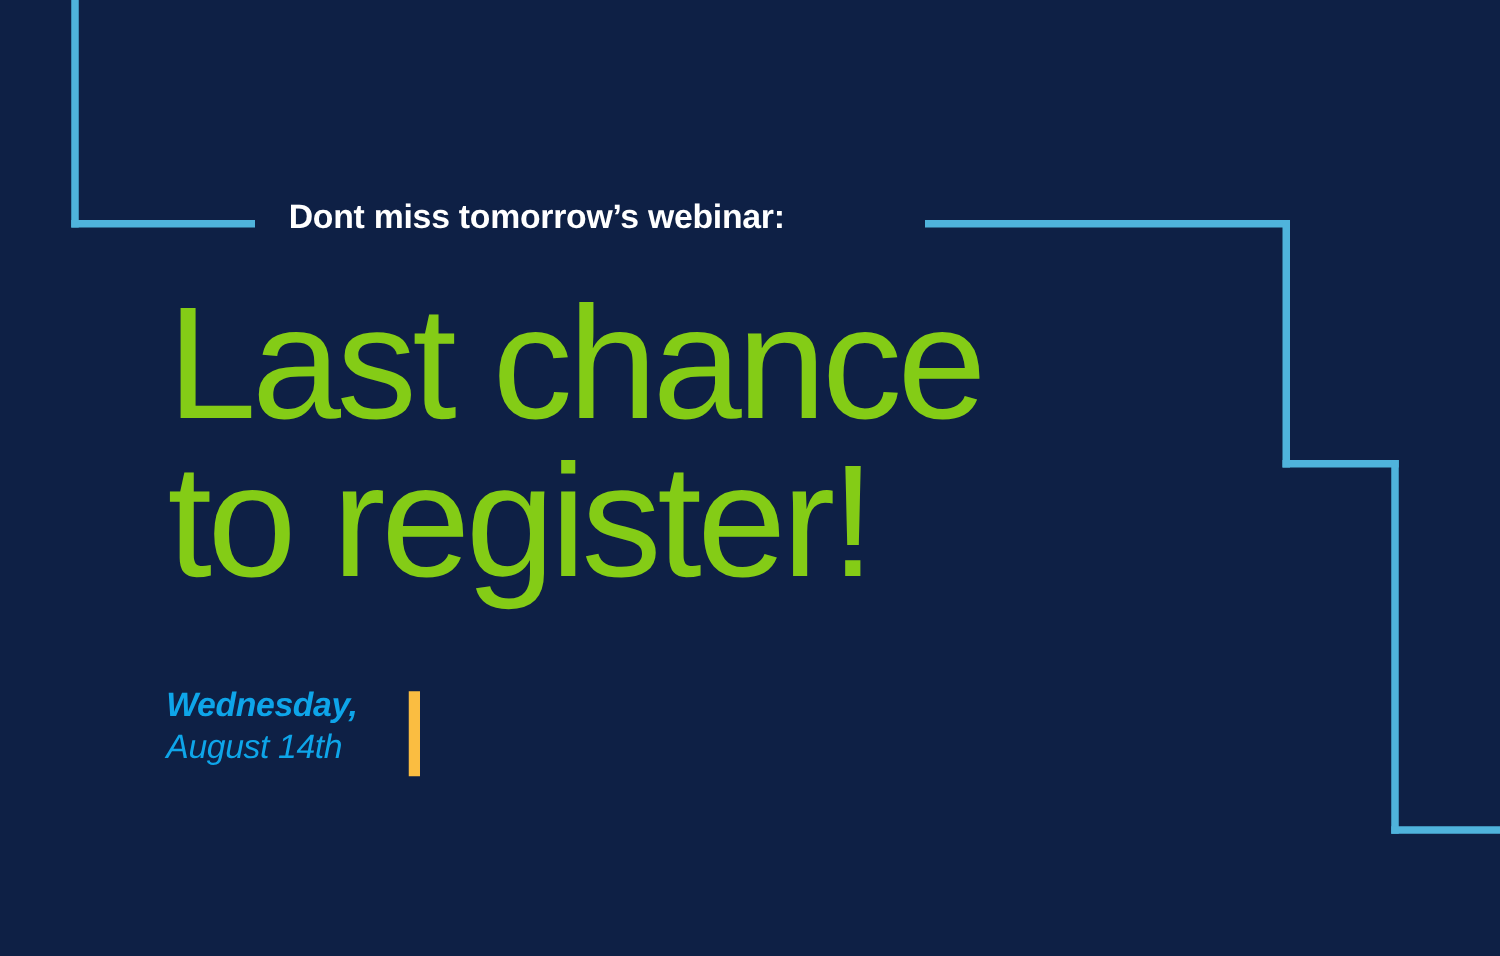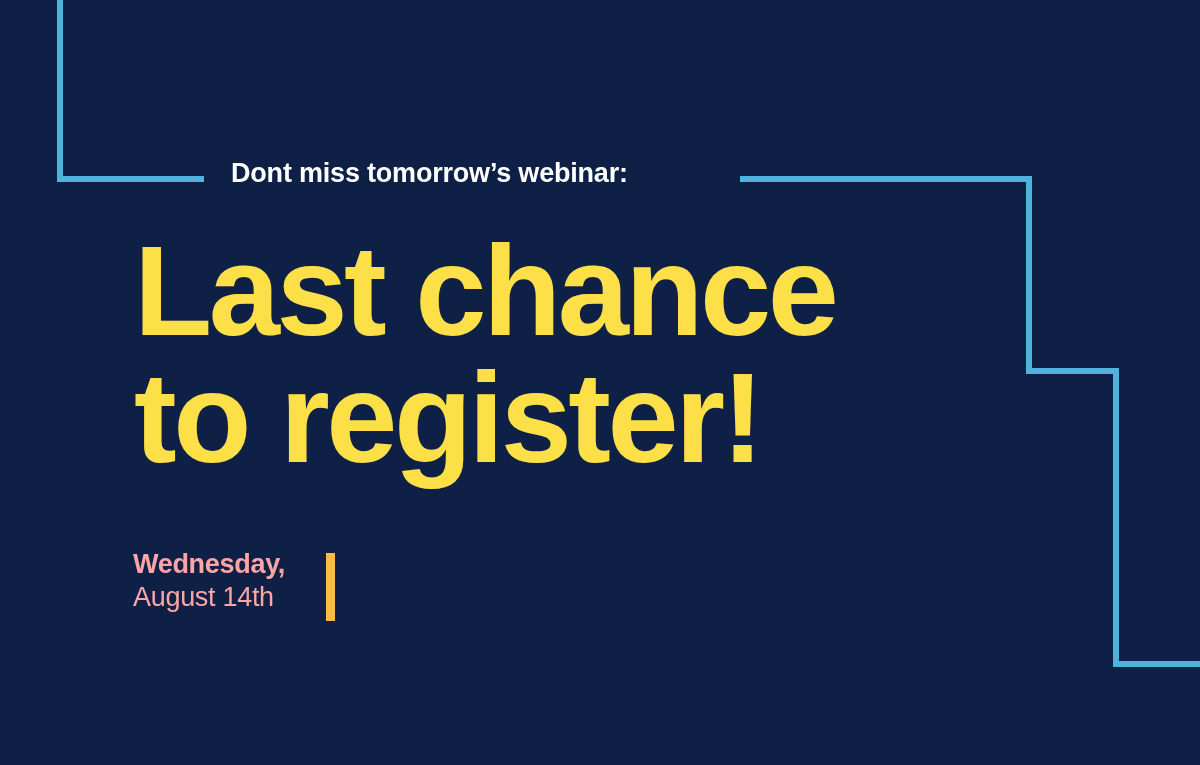--- a/index.html
+++ b/index.html
@@ -44,39 +44,40 @@
     letter-spacing: -0.2px;
     color: #ffffff;
     white-space: nowrap;
   }
 
   
   .headline {
     position: absolute;
     left: 134px;
     top: 228px;
-    color: #fde047;
+    color: #84cc16;
     font-size: 128px;
-    font-weight: bold;
+    font-weight: normal;
     line-height: 0.99;
     letter-spacing: -3.5px;
     white-space: nowrap;
   }
   .headline .line { display: block; }
 
   
   .details {
     position: absolute;
     left: 133px;
     top: 548px;
     display: flex;
     align-items: flex-start;
   }
   .detail-block {
-    color: #fca5a5;
+    color: #0ea5e9;
+    font-style: italic;
   }
   .detail-title {
     font-size: 27px;
     font-weight: bold;
     letter-spacing: -0.3px;
     line-height: 1.22;
     white-space: nowrap;
   }
   .detail-sub {
     font-size: 27px;

